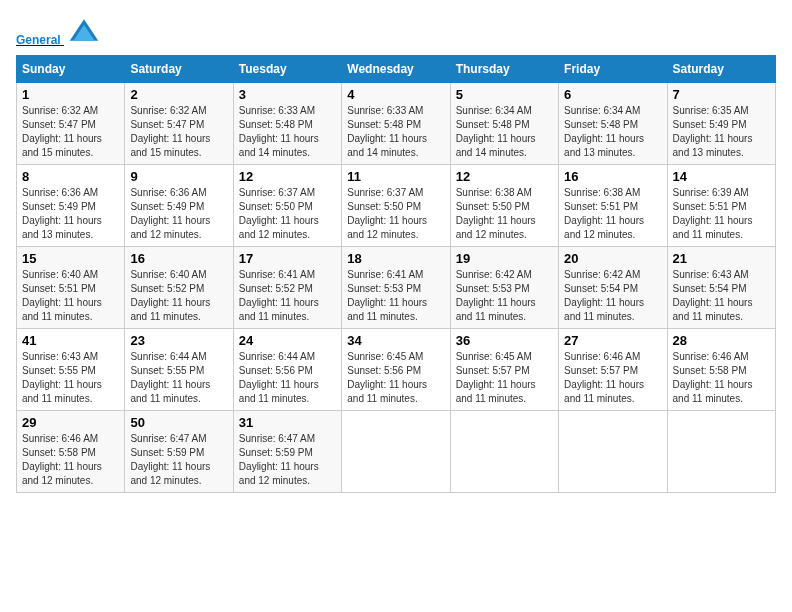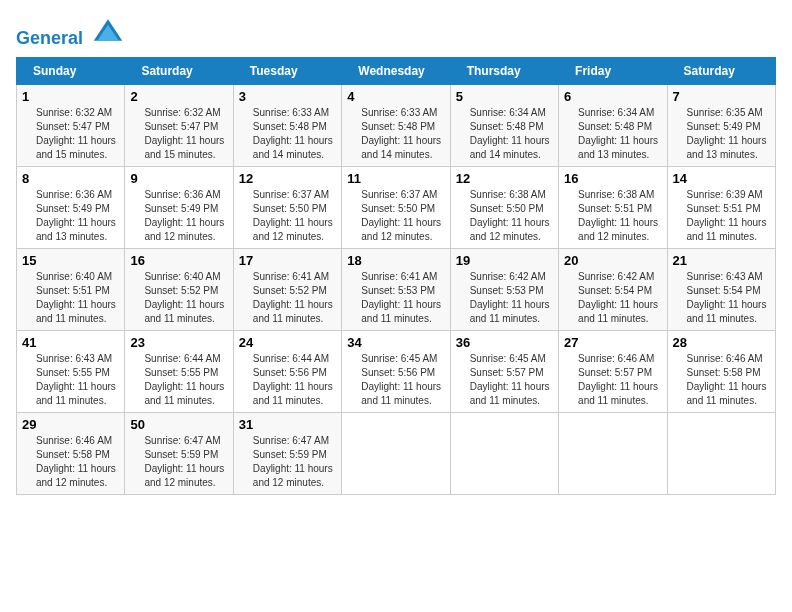--- a/index.html
+++ b/index.html
@@ -14,24 +14,25 @@
       display: flex;
       justify-content: space-between;
       align-items: flex-start;
       margin-bottom: 8px;
     }
     .logo {
       display: flex;
       align-items: center;
     }
     .logo-text {
-      font-size: 18px;
+      font-size: 12px;
       font-weight: bold;
       color: #1a1a1a;
       line-height: 1.1;
+      text-decoration: underline;
     }
     .logo-text span {
       color: #1a7fc1;
     }
     .logo-icon {
       width: 32px;
       height: 28px;
       margin-left: 4px;
     }
     .title-block {
@@ -48,21 +49,21 @@
     }
     table {
       width: 100%;
       border-collapse: collapse;
       font-size: 11px;
     }
     thead tr th {
       background: #1a7fc1;
       color: #fff;
       text-align: left;
-      padding: 6px 16px;
+      padding: 6px 5px;
       font-size: 12px;
       border: 1px solid #1a7fc1;
     }
     tbody tr td {
       border: 1px solid #ccc;
       vertical-align: top;
       padding: 4px 5px;
       width: 14.28%;
       min-height: 70px;
       background: #fff;
@@ -73,21 +74,20 @@
     .day-num {
       font-size: 13px;
       font-weight: bold;
       display: block;
       margin-bottom: 2px;
     }
     .day-info {
       font-size: 10px;
       color: #333;
       line-height: 1.4;
-      margin-left: 14px;
     }
     .empty-cell {
       background: #fff !important;
     }
   </style>
 </head>
 <body>
 
 <div class="header">
   <div class="logo">

